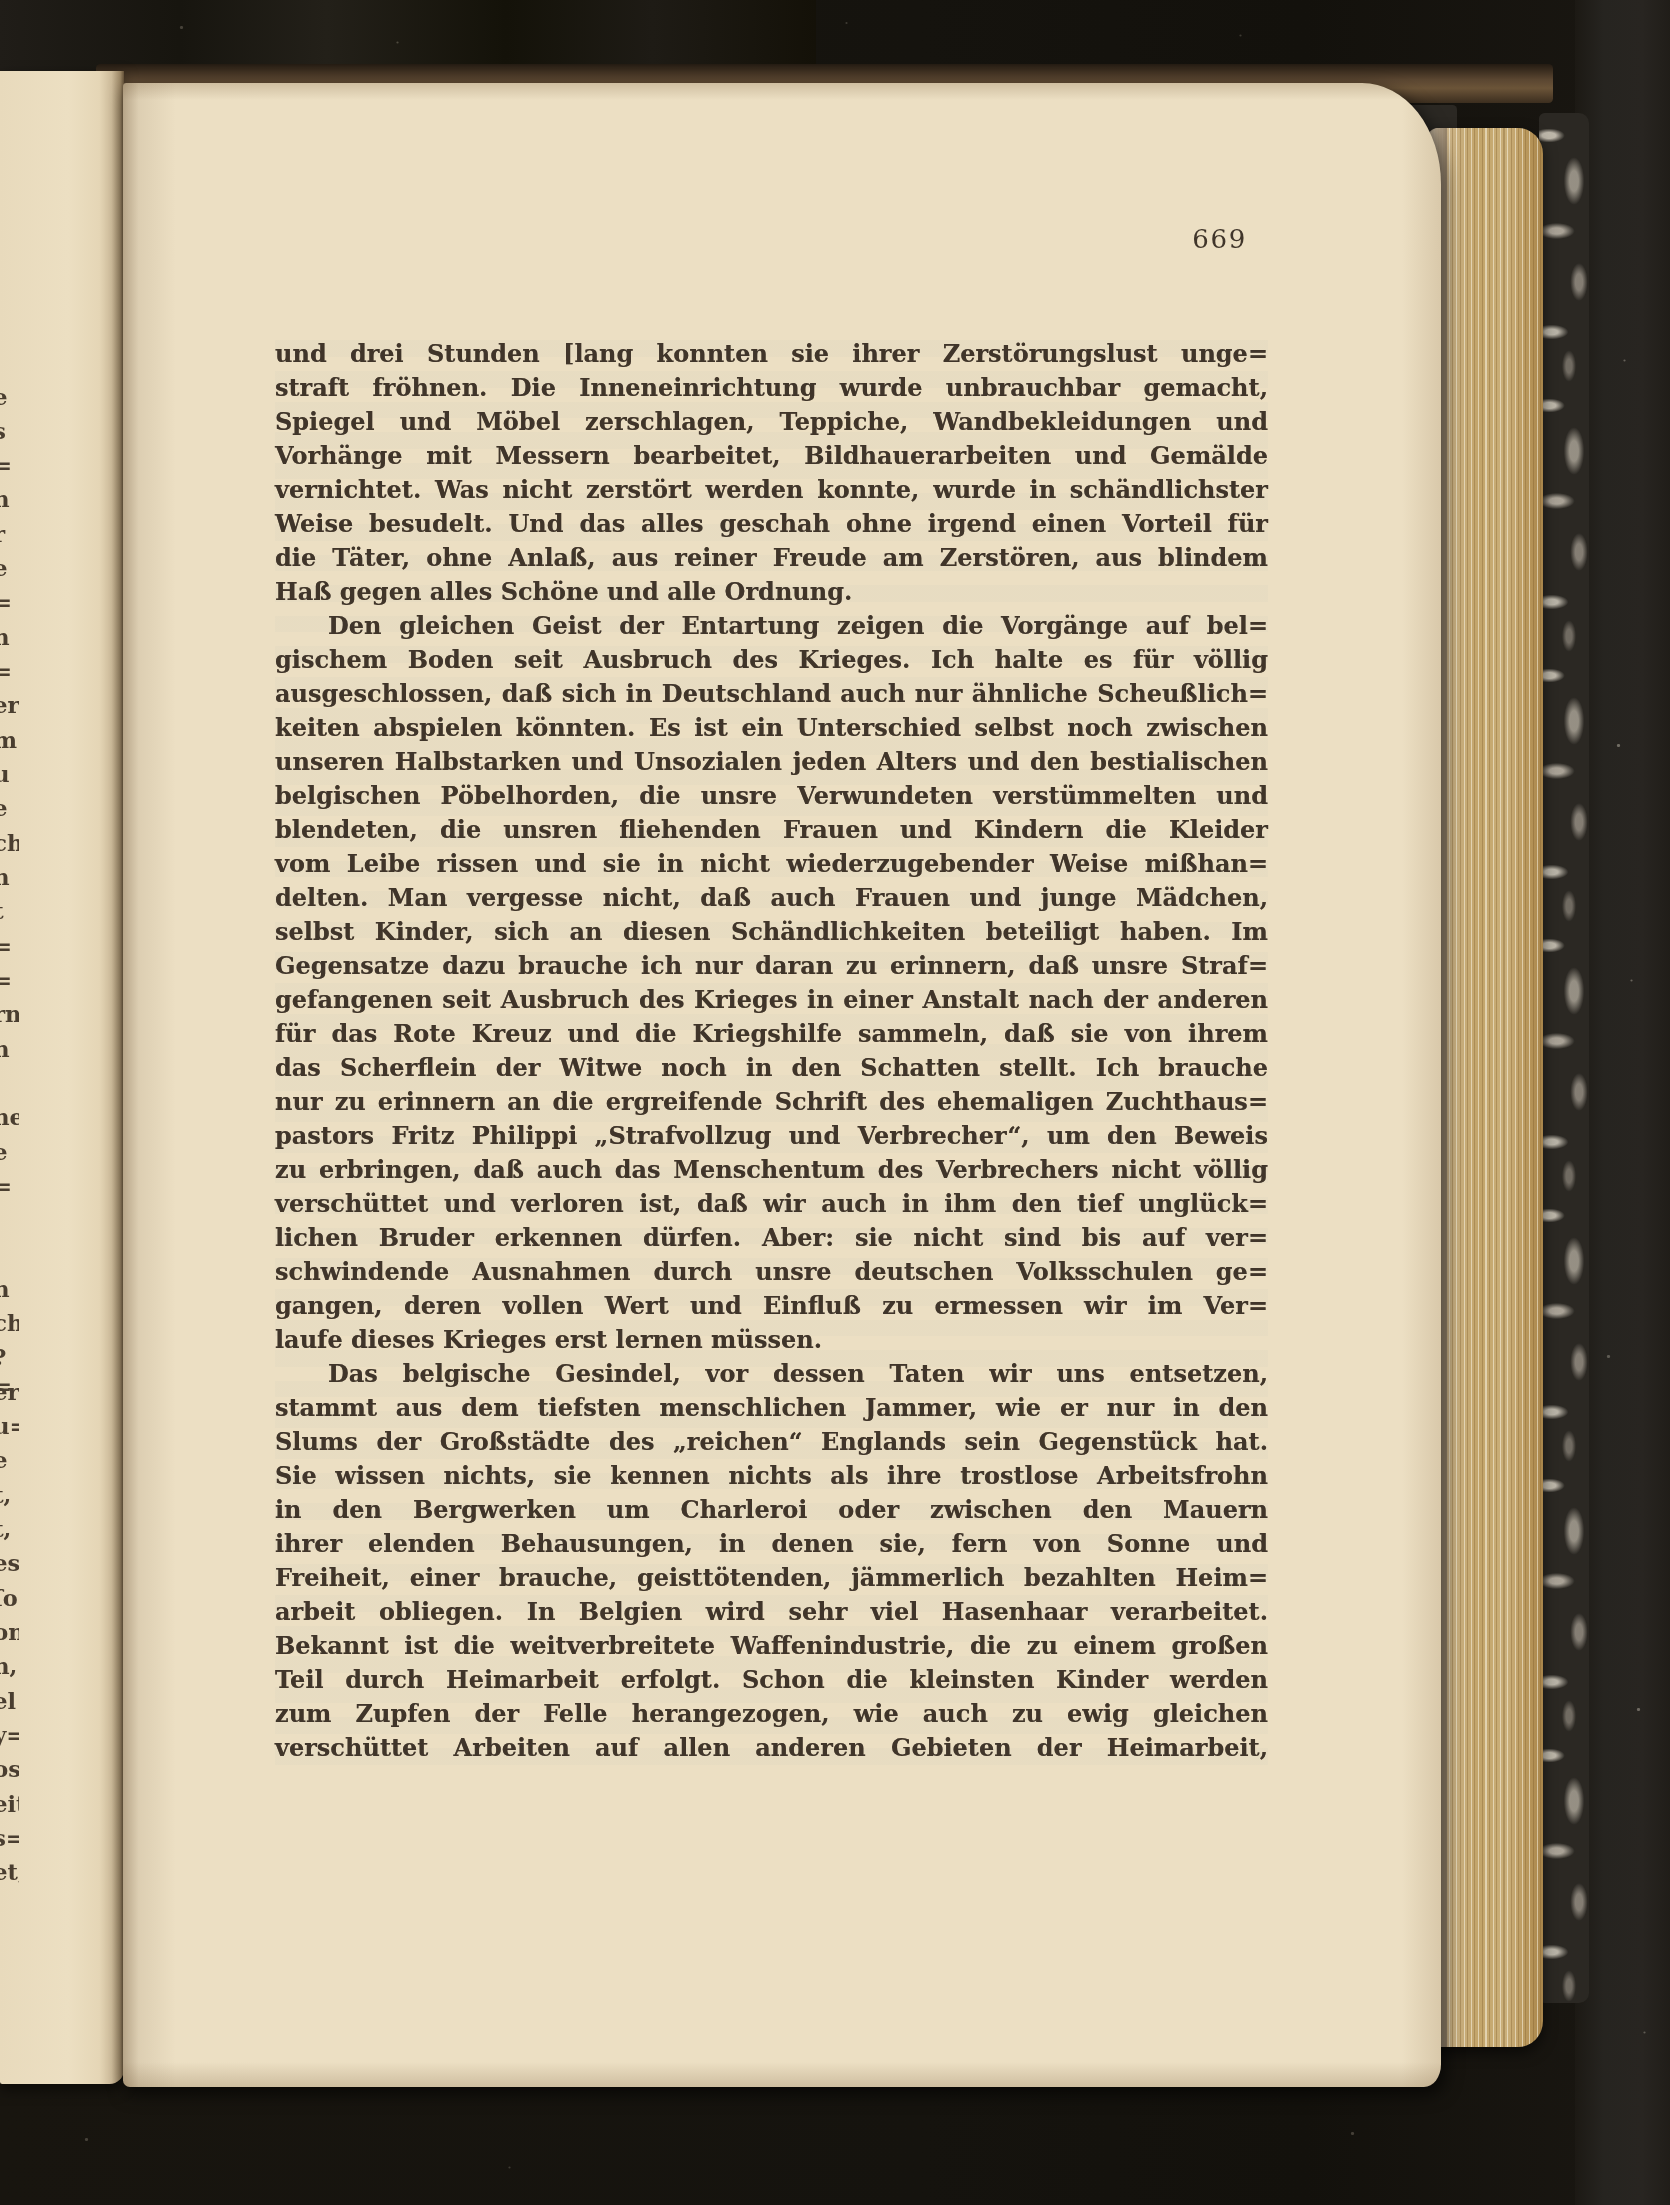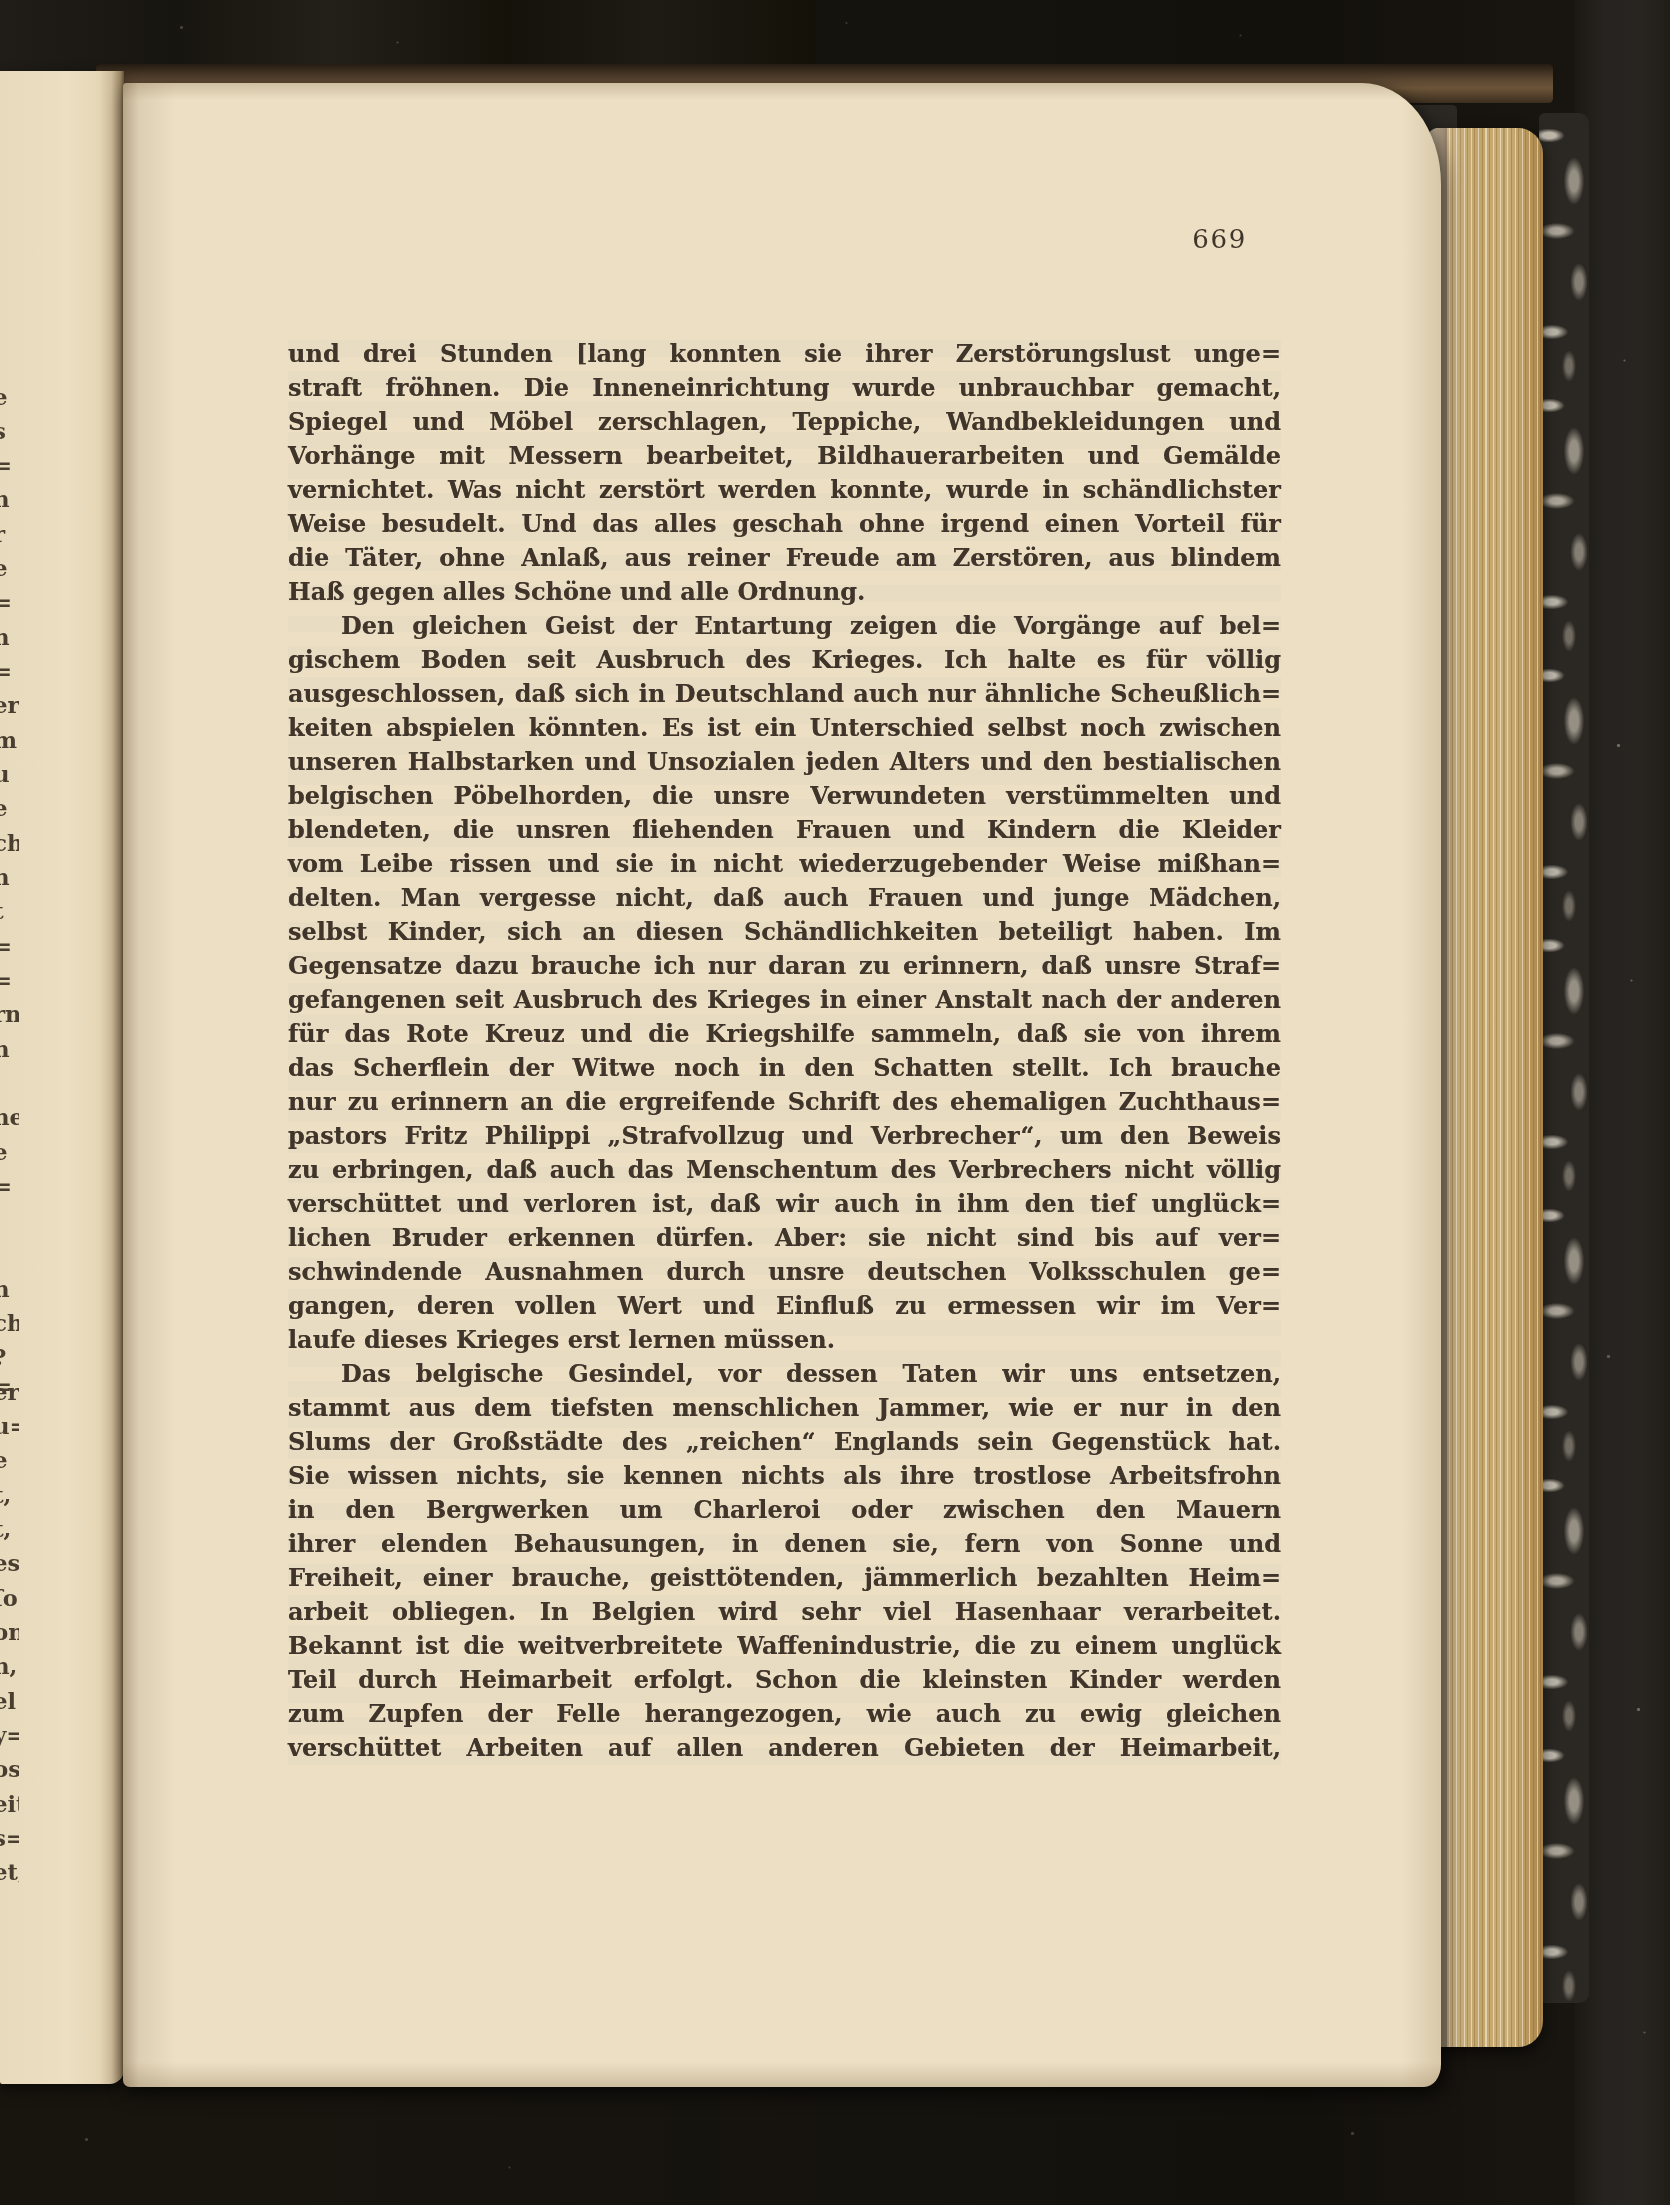--- a/index.html
+++ b/index.html
@@ -77,21 +77,21 @@
       linear-gradient(180deg, rgba(120,95,60,.25) 0, rgba(120,95,60,0) 17px),
       linear-gradient(0deg, rgba(120,95,60,.26) 0, rgba(120,95,60,0) 25px),
       var(--paper,#ecdfc3);
     border-radius:3.4px 79px 17px 6.8px / 3.4px 101px 22.5px 6.8px;
     box-shadow:3.4px 6.8px 17px rgba(0,0,0,.65);}
 
   .pagenum{position:absolute;right:194px;top:141px;
     font-size:26px;letter-spacing:1.7px;color:var(--ink,#40352a);
     font-weight:normal;}
 
-  .textblock{position:absolute;left:165px;top:254px;width:993px;
+  .textblock{position:absolute;left:152px;top:254px;width:993px;
     background:repeating-linear-gradient(180deg, rgba(172,182,176,.07) 3.4px 20px, rgba(172,182,176,0) 20px 34px);}
   .line{
     height:34px;line-height:34px;
     font-size:24px;font-weight:bold;color:var(--ink,#40352a);
     text-align:justify;text-align-last:justify;
     white-space:nowrap;
     text-shadow:0 0 0.6px rgba(62,50,38,.55);}
   .line.indent{text-indent:53px;}
   .line.flush{text-align-last:left;}
 
@@ -193,20 +193,20 @@
         <div class="line">gangen, deren vollen Wert und Einfluß zu ermessen wir im Ver=</div>
         <div class="line flush">laufe dieses Krieges erst lernen müssen.</div>
         <div class="line indent">Das belgische Gesindel, vor dessen Taten wir uns entsetzen,</div>
         <div class="line">stammt aus dem tiefsten menschlichen Jammer, wie er nur in den</div>
         <div class="line">Slums der Großstädte des „reichen“ Englands sein Gegenstück hat.</div>
         <div class="line">Sie wissen nichts, sie kennen nichts als ihre trostlose Arbeitsfrohn</div>
         <div class="line">in den Bergwerken um Charleroi oder zwischen den Mauern</div>
         <div class="line">ihrer elenden Behausungen, in denen sie, fern von Sonne und</div>
         <div class="line">Freiheit, einer brauche, geisttötenden, jämmerlich bezahlten Heim=</div>
         <div class="line">arbeit obliegen.  In Belgien wird sehr viel Hasenhaar verarbeitet.</div>
-        <div class="line">Bekannt ist die weitverbreitete Waffenindustrie, die zu einem unglück</div>
+        <div class="line">Bekannt ist die weitverbreitete Waffenindustrie, die zu einem großen</div>
         <div class="line">Teil durch Heimarbeit erfolgt.  Schon die kleinsten Kinder werden</div>
         <div class="line">zum Zupfen der Felle herangezogen, wie auch zu ewig gleichen</div>
         <div class="line">verschüttet Arbeiten auf allen anderen Gebieten der Heimarbeit,</div>
       </div>
   </div>
 </div>
 
 
 </body></html>

